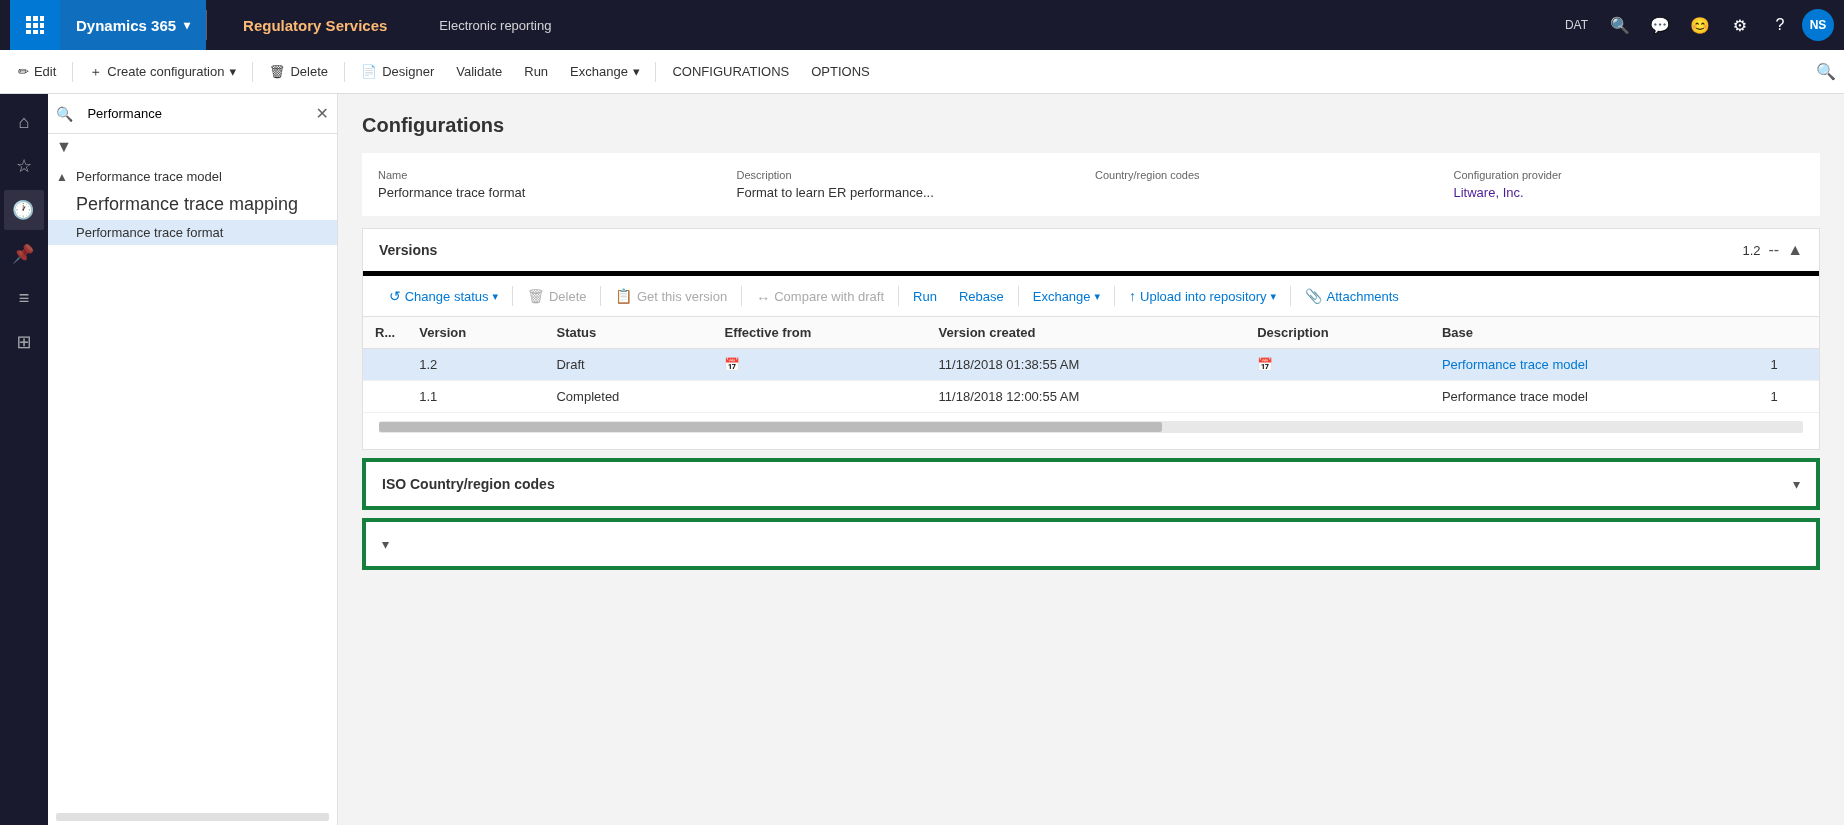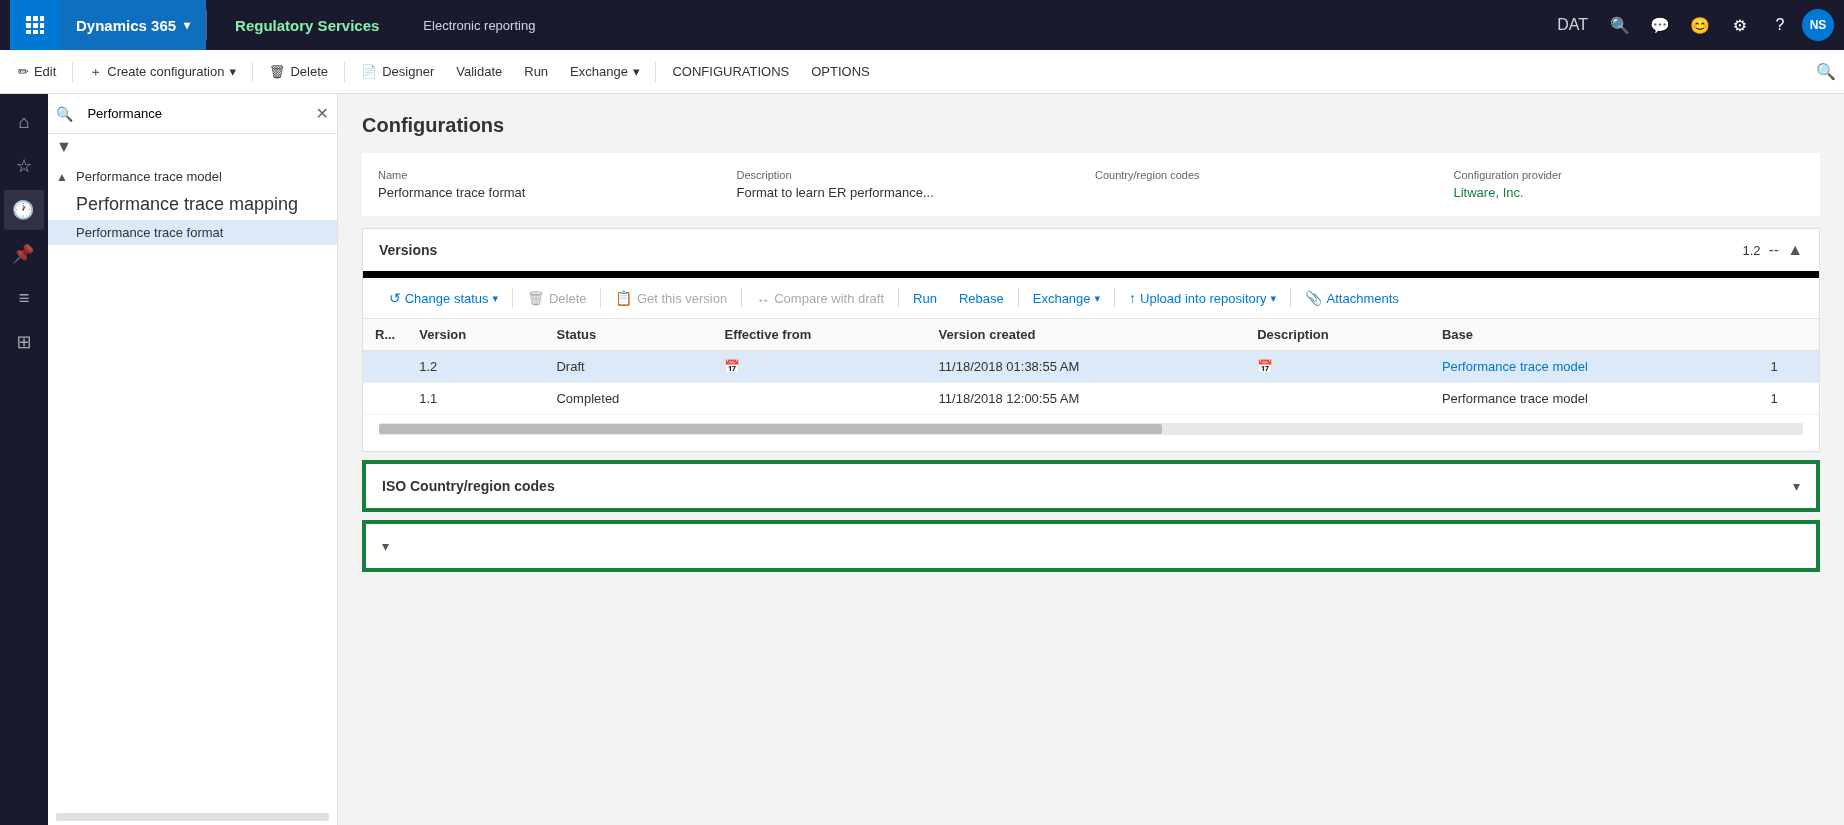--- a/index.html
+++ b/index.html
@@ -7,24 +7,24 @@
 
     
     .top-nav {
       display: flex; align-items: center; background: #1a1a2e; height: 50px;
       color: #fff; padding: 0 10px; gap: 0;
     }
     .top-nav-grid { display: flex; align-items: center; background: #0078d4; width: 50px; height: 50px; justify-content: center; cursor: pointer; }
     .top-nav-grid svg { width: 20px; height: 20px; fill: white; }
     .top-nav-dynamics { display: flex; align-items: center; padding: 0 16px; background: #106ebe; height: 50px; gap: 8px; cursor: pointer; font-size: 15px; font-weight: 600; color: white; }
     .top-nav-sep { width: 1px; background: rgba(255,255,255,0.3); height: 30px; }
-    .top-nav-title { padding: 0 28px; font-size: 15px; font-weight: 600; color: #86efac; }
+    .top-nav-title { padding: 0 36px; font-size: 15px; font-weight: 600; color: #fdba74; }
     .top-nav-module { padding: 0 16px; font-size: 13px; color: rgba(255,255,255,0.8); }
     .top-nav-right { margin-left: auto; display: flex; align-items: center; gap: 4px; }
-    .top-nav-right span { padding: 0 10px; font-size: 16px; color: rgba(255,255,255,0.8); }
+    .top-nav-right span { padding: 0 10px; font-size: 12px; color: rgba(255,255,255,0.8); }
     .icon-btn { width: 36px; height: 36px; display: flex; align-items: center; justify-content: center; cursor: pointer; border-radius: 2px; color: white; font-size: 16px; }
     .avatar { width: 32px; height: 32px; border-radius: 50%; background: #0078d4; display: flex; align-items: center; justify-content: center; font-size: 12px; font-weight: 700; color: white; cursor: pointer; }
 
     
     .toolbar {
       display: flex; align-items: center; background: #fff; border-bottom: 1px solid #ddd;
       padding: 0 8px; height: 44px; gap: 2px;
     }
     .toolbar-btn {
       display: flex; align-items: center; gap: 5px; padding: 0 10px; height: 32px;
@@ -56,25 +56,25 @@
     .content { flex: 1; overflow-y: auto; background: #f3f3f3; padding: 0; }
     .content-inner { padding: 20px 24px; }
     .page-title { font-size: 20px; font-weight: 600; color: #333; margin-bottom: 16px; }
 
     
     .config-info { background: white; padding: 16px; margin-bottom: 12px; }
     .config-info-row { display: flex; gap: 8px; }
     .config-col { flex: 1; }
     .config-col-label { font-size: 11px; color: #666; margin-bottom: 4px; }
     .config-col-value { font-size: 13px; color: #333; }
-    .config-col-value.link { color: #15803d; cursor: pointer; }
+    .config-col-value.link { color: #4c1d95; cursor: pointer; }
 
     
     .section { background: white; margin-bottom: 8px; border: 1px solid #e0e0e0; }
-    .section-header { display: flex; align-items: center; padding: 12px 16px; border-bottom: 7px solid #000000; cursor: pointer; }
+    .section-header { display: flex; align-items: center; padding: 12px 16px; border-bottom: 5px solid #000000; cursor: pointer; }
     .section-title { font-size: 14px; font-weight: 600; color: #333; flex: 1; }
     .section-version { font-size: 13px; color: #333; margin-right: 8px; }
     .section-toggle { font-size: 16px; color: #555; }
 
     
     .versions-toolbar { display: flex; align-items: center; padding: 8px 16px; border-bottom: 1px solid #e0e0e0; gap: 2px; flex-wrap: wrap; }
     .ver-btn { display: flex; align-items: center; gap: 4px; padding: 4px 10px; font-size: 13px; color: #0078d4; background: transparent; border: none; cursor: pointer; }
     .ver-btn.disabled { color: #aaa; cursor: default; }
     .ver-sep { width: 1px; height: 20px; background: #ddd; margin: 0 2px; }
 

